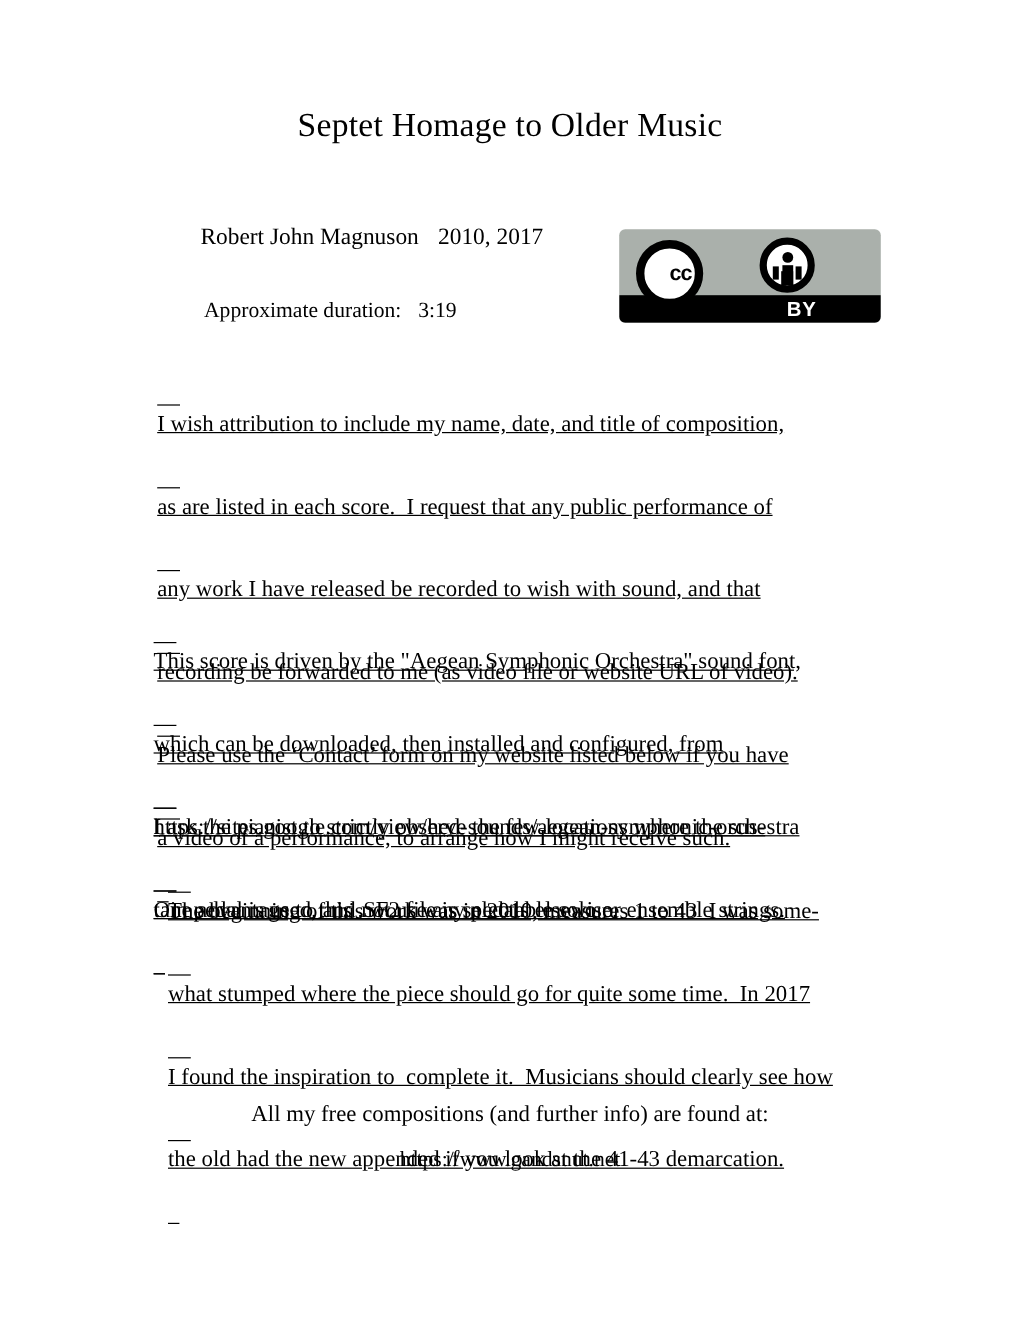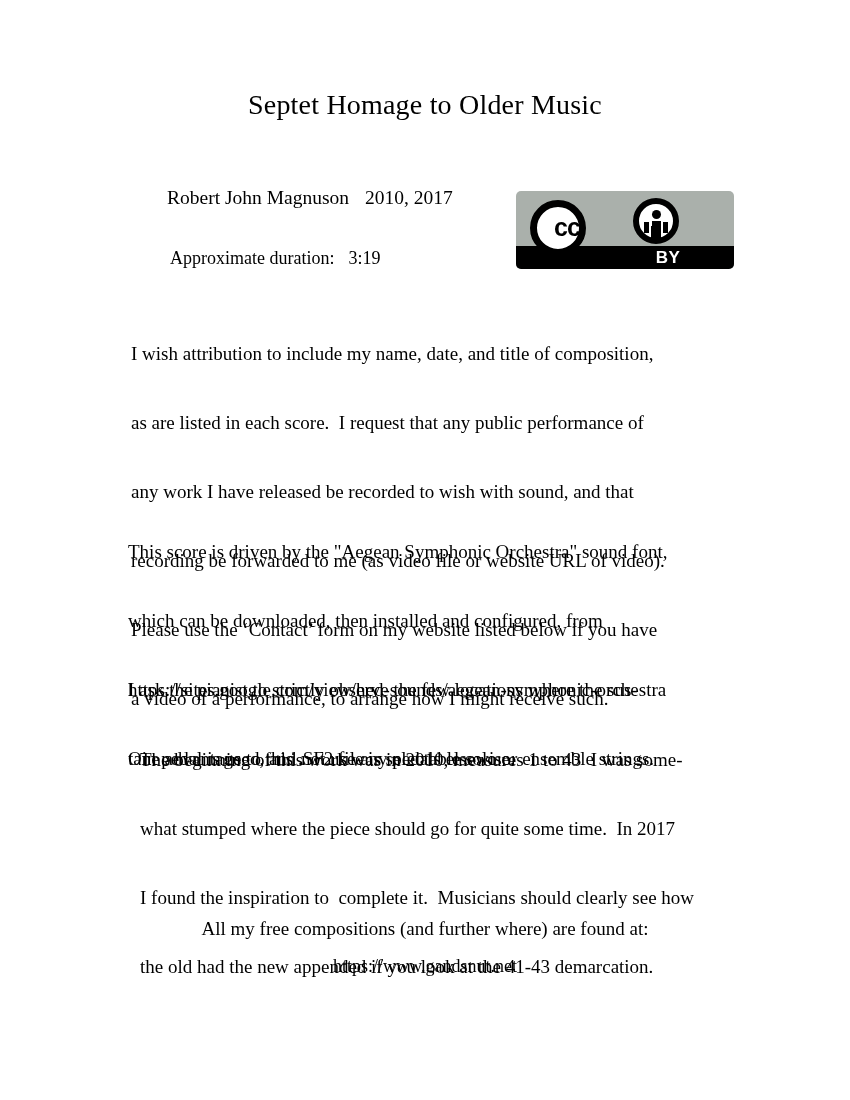--- a/index.html
+++ b/index.html
@@ -105,21 +105,21 @@
     background: #ffffff;
     border: 7px solid #000000;
     box-sizing: border-box;
     display: flex;
     align-items: center;
     justify-content: center;
   }
   .cc-mark-text {
     font-family: "Liberation Sans", sans-serif;
     font-weight: bold;
-    font-size: 25px;
+    font-size: 18px;
     line-height: 25px;
     color: #000000;
     letter-spacing: -1px;
     transform: translateY(-1px);
     margin-left: 18px;
   }
   .by-mark {
     position: absolute;
     left: 117px;
     top: 7px;
@@ -167,20 +167,21 @@
   }
   .by-leg-l { left: 50%; margin-left: -5px; }
   .by-leg-r { left: 50%; margin-left: 1px; }
 
   
   .para {
     position: absolute;
     font-size: 19px;
     line-height: 23px;
     white-space: pre;
+    text-decoration: underline;
   }
   .para .ln { display: block; }
 
   #para-attribution { left: 131px; top: 296px; }
   #para-soundfont   { left: 128px; top: 494px; }
   #para-pedal       { left: 128px; top: 632px; }
   #para-history     { left: 140px; top: 702px; }
 
   
   .footer-line {
@@ -249,16 +250,16 @@
     <span class="ln">tain pedal is used, and not use any pedals elsewise.</span>
   </div>
 
   <div class="para" id="para-history">
     <span class="ln">The beginning of this work was in 2010, measures 1 to 43  I was some-</span>
     <span class="ln">what stumped where the piece should go for quite some time.  In 2017</span>
     <span class="ln">I found the inspiration to  complete it.  Musicians should clearly see how</span>
     <span class="ln">the old had the new appended if you look at the 41-43 demarcation.</span>
   </div>
 
-  <div class="footer-line" id="footer-note">All my free compositions (and further where) are found at:</div>
+  <div class="footer-line" id="footer-note">All my free compositions (and further info) are found at:</div>
   <div class="footer-line" id="footer-url">https://www.gandsnut.net</div>
 
 </div>
 
 </body></html>

